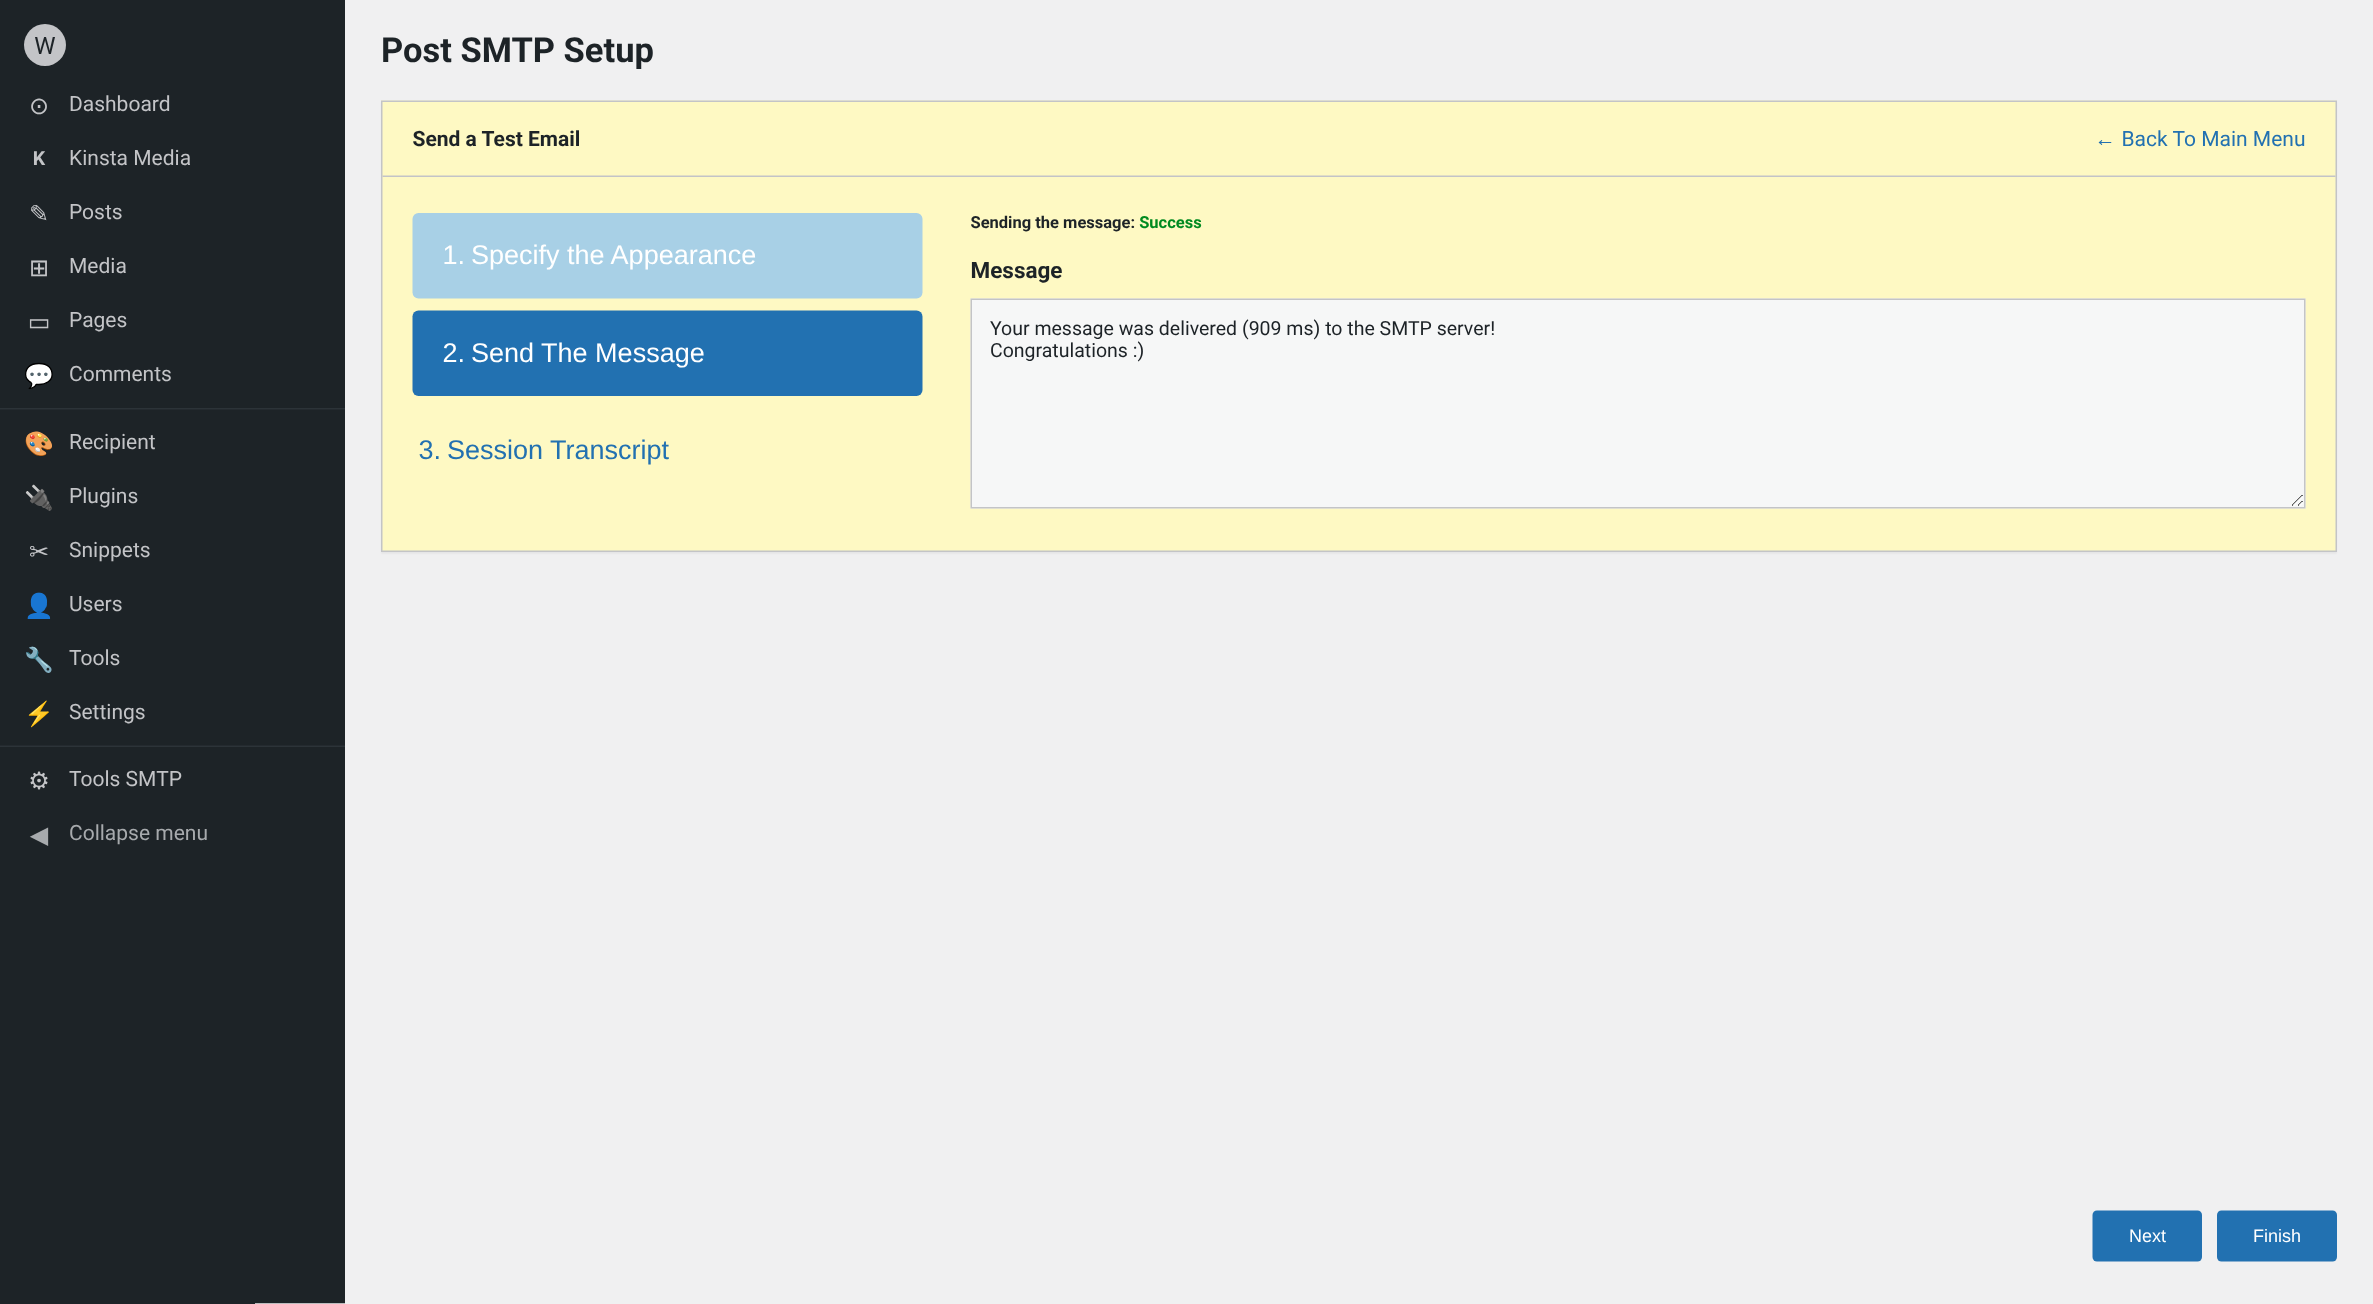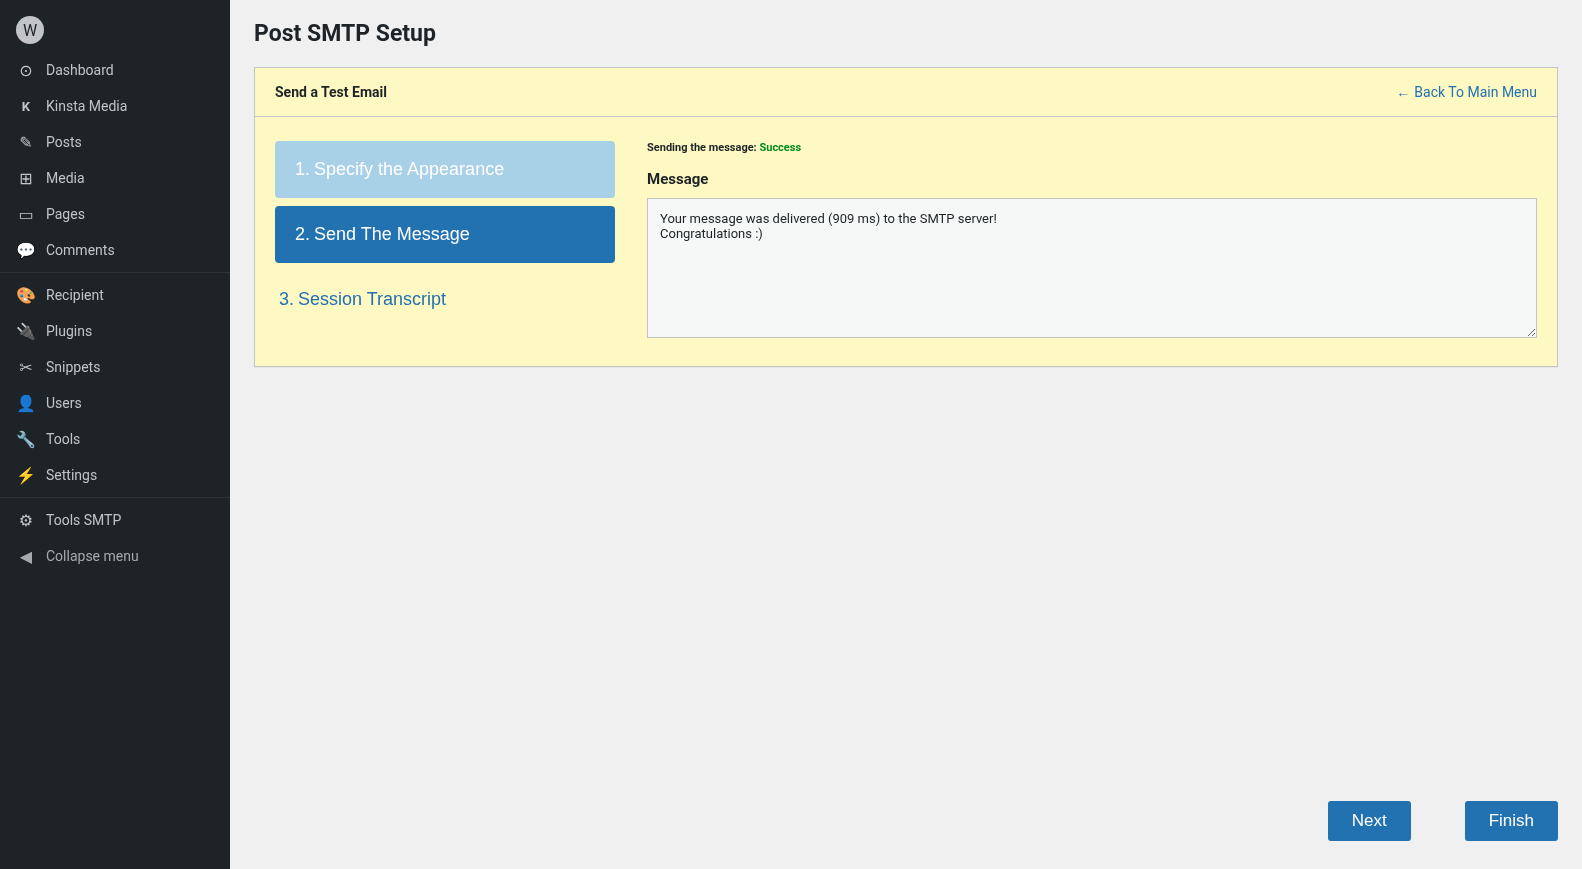--- a/index.html
+++ b/index.html
@@ -168,24 +168,23 @@
       justify-content: flex-end;
       gap: 10px;
       padding: 16px 0 8px 0;
       margin-top: auto;
     }
     .btn-blue {
       background: #2271b1;
       color: #fff;
       border: none;
       padding: 10px 24px;
-      font-size: 17px;
+      font-size: 12px;
       cursor: pointer;
       border-radius: 3px;
-      margin-left: 44px;
     }
   </style>
 </head>
 <body>
 
 <div id="sidebar">
   <div class="sidebar-logo">
     <div class="sidebar-logo-icon">W</div>
   </div>
   <div class="sidebar-item">

